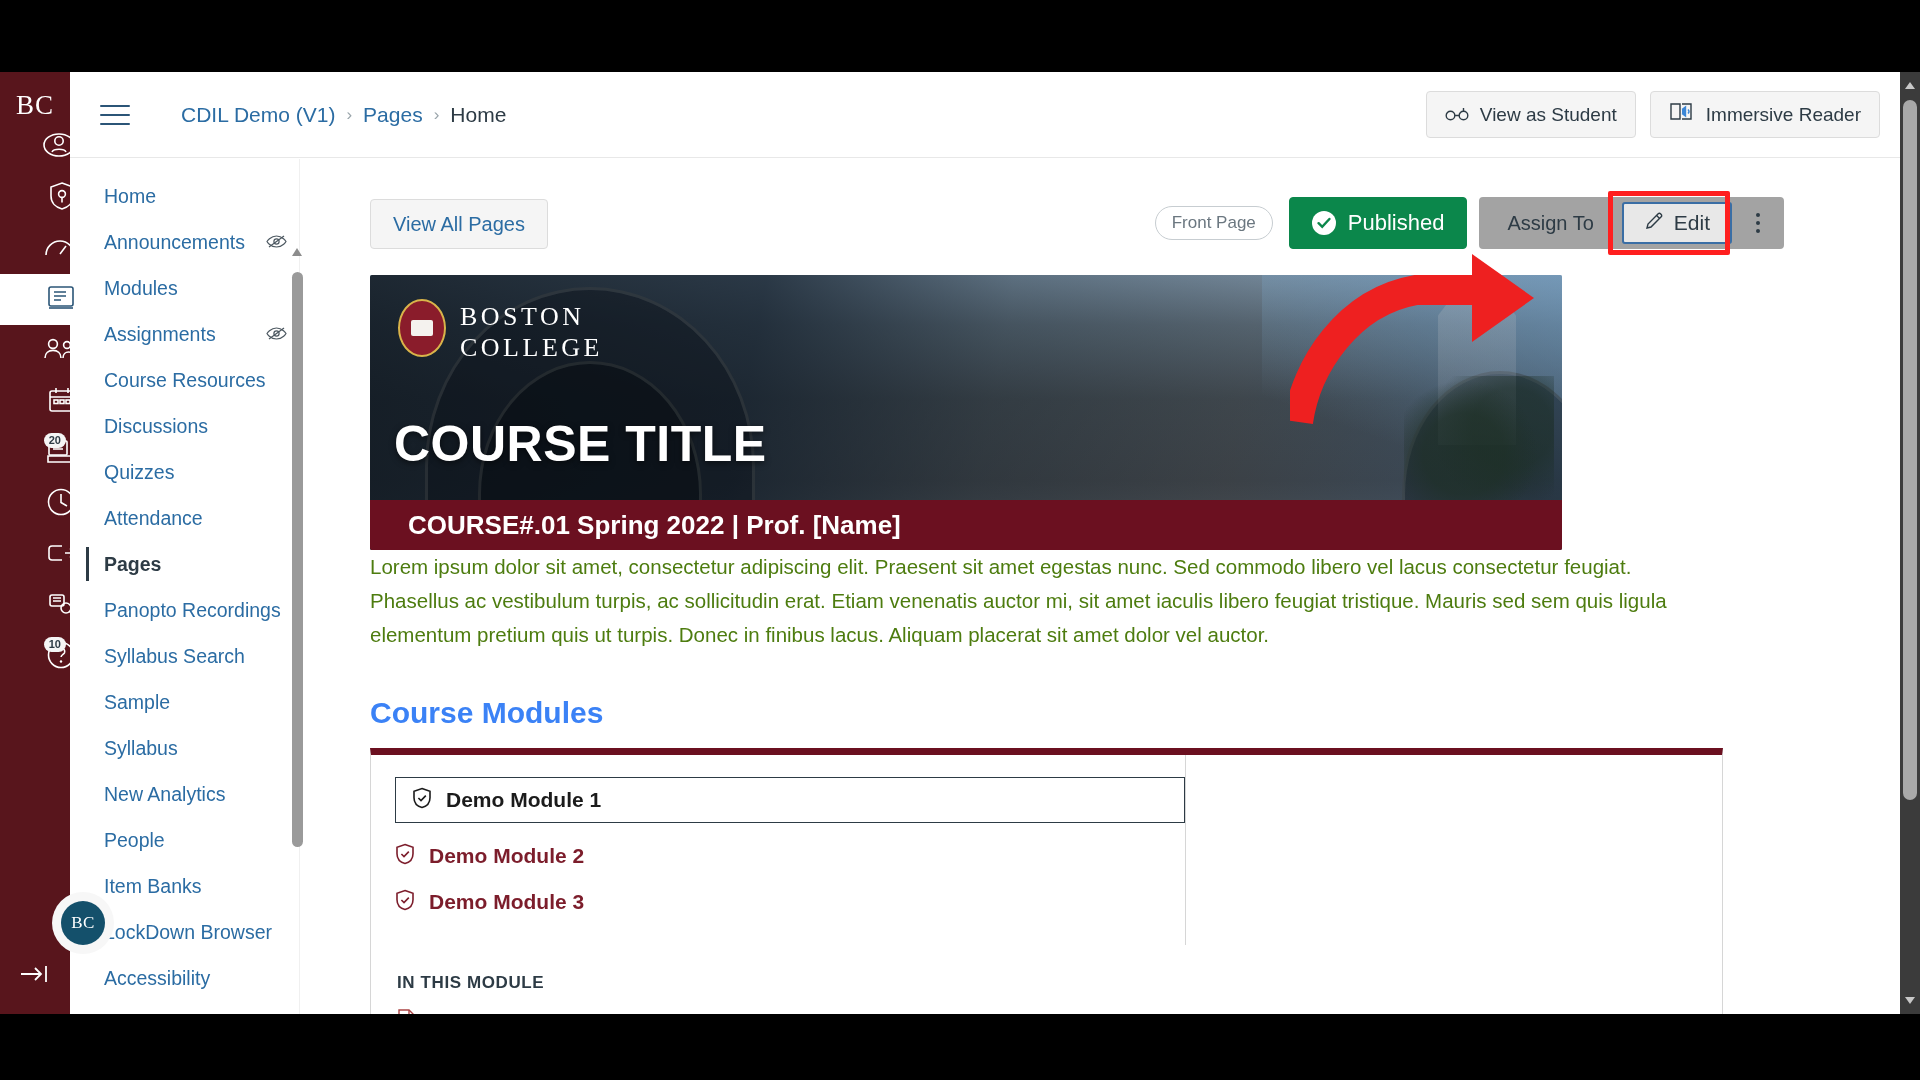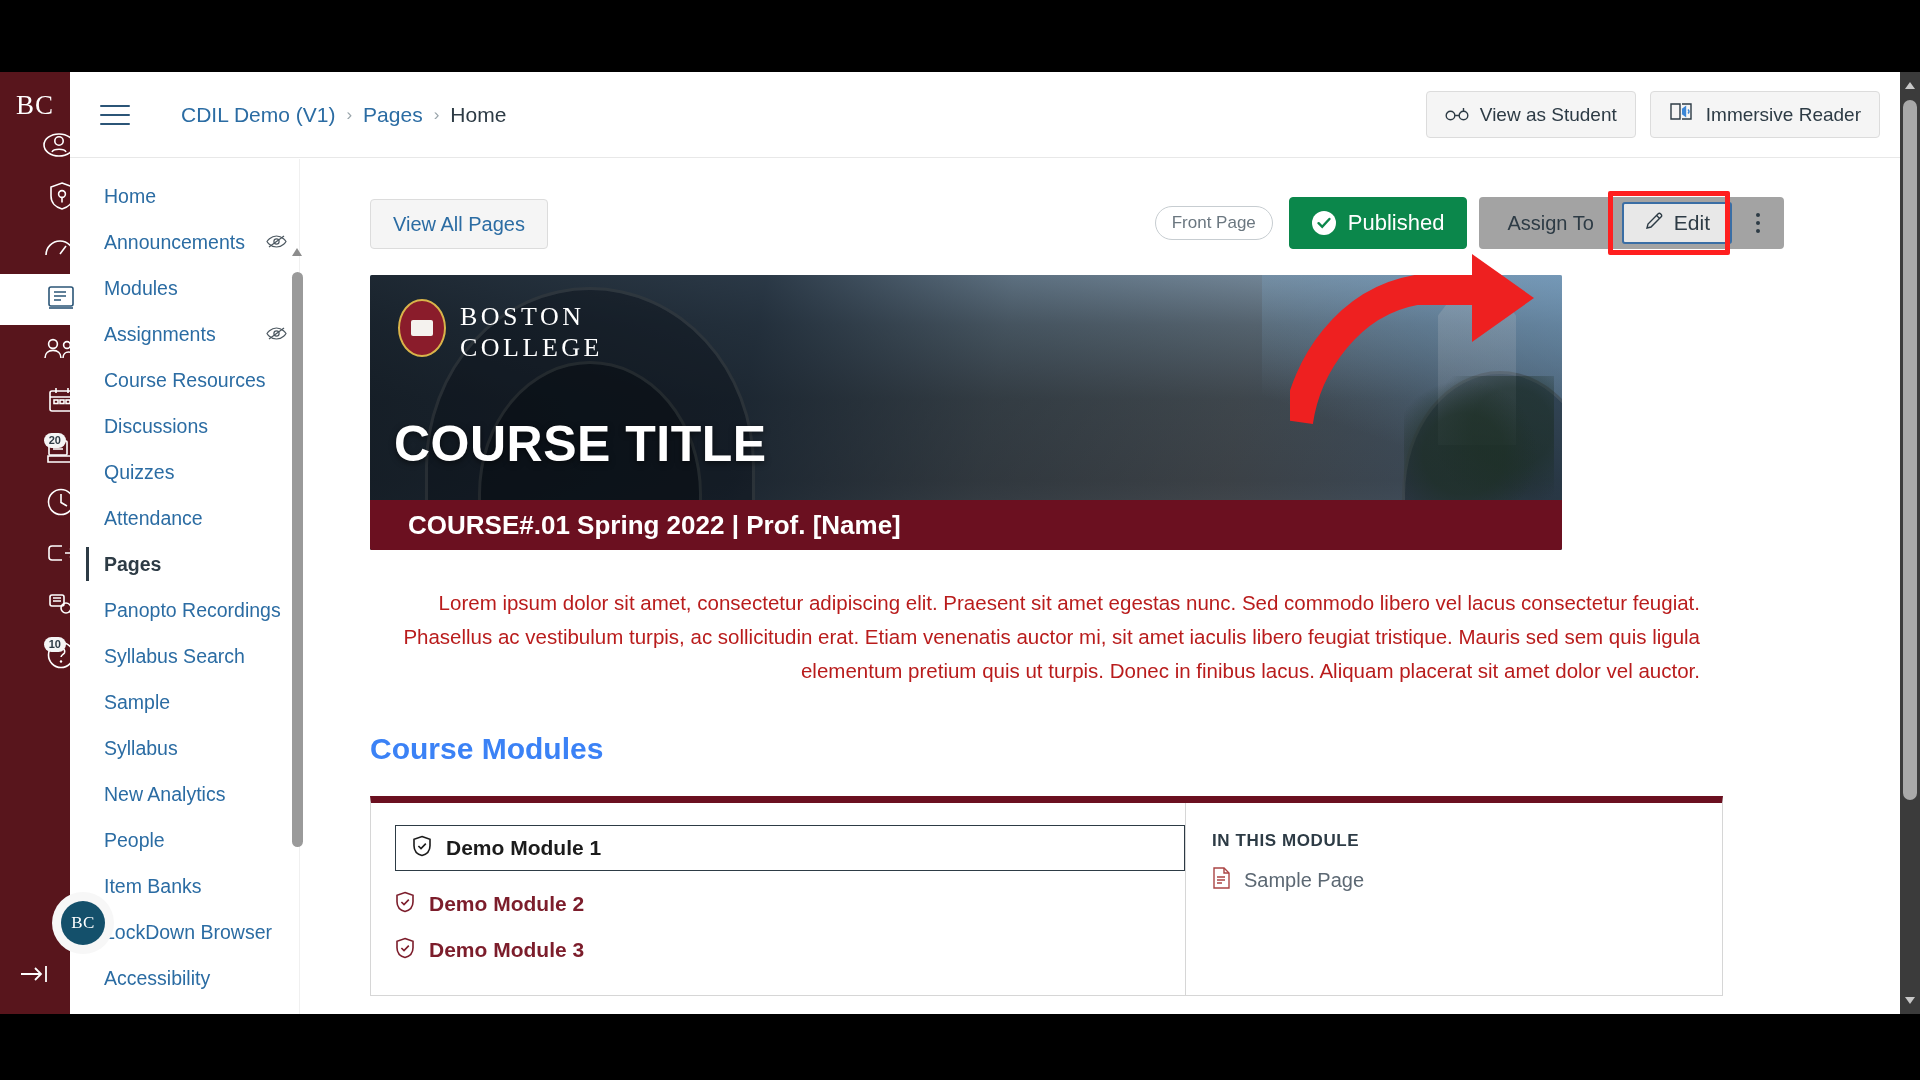--- a/index.html
+++ b/index.html
@@ -377,41 +377,40 @@
     background: #6b1020;
     display: flex; align-items: center;
     padding-left: 38px;
     color: #fff;
     font-size: 26px;
     font-weight: bold;
   }
 
   
   #body-text {
-    margin-top: 36px;
     width: 1330px;
     font-size: 20.5px;
     line-height: 34px;
-    color: #b91c1c;
-    text-align: right;
+    color: #4d7c0f;
   }
 
   
   #modules-heading {
     margin-top: 44px;
     font-size: 30px;
     color: #3b82f6;
   }
   #modules-card {
-    margin-top: 30px;
+    margin-top: 18px;
     width: 1353px;
     border: 1px solid #d6d6d6;
     border-top: 7px solid #6b1020;
     display: flex;
     min-height: 200px;
+    flex-direction: column;
   }
   #modules-left {
     width: 815px;
     border-right: 1px solid #d6d6d6;
     padding: 22px 0 20px 0;
   }
   .module-row {
     display: flex; align-items: center;
     gap: 14px;
     padding: 0 24px;

